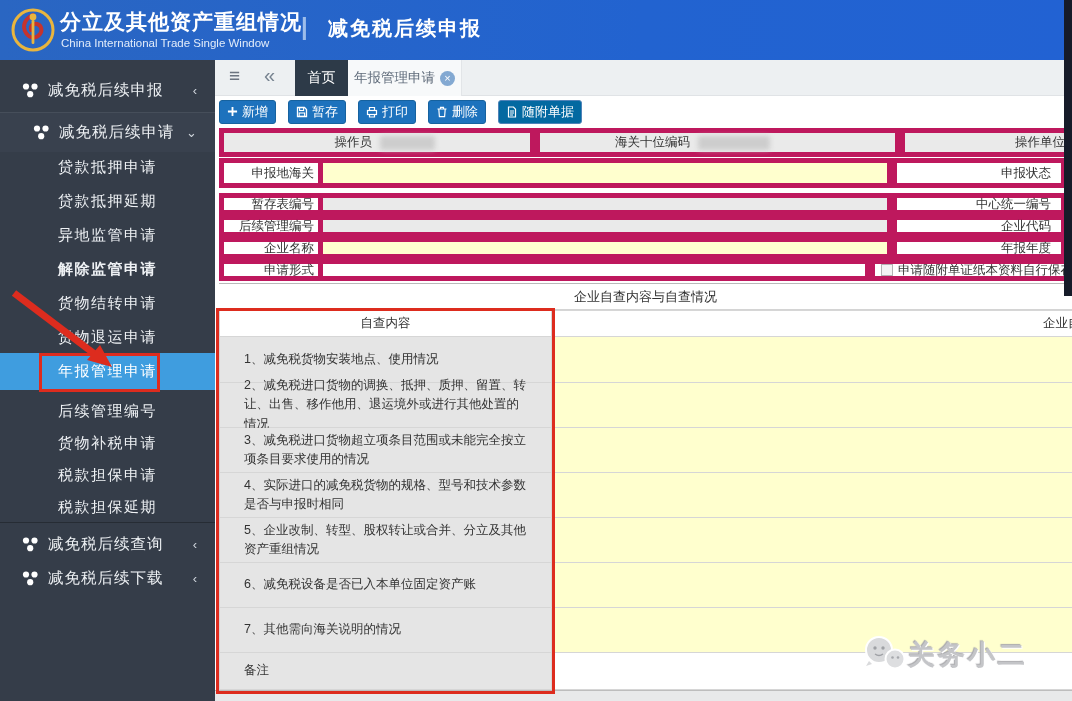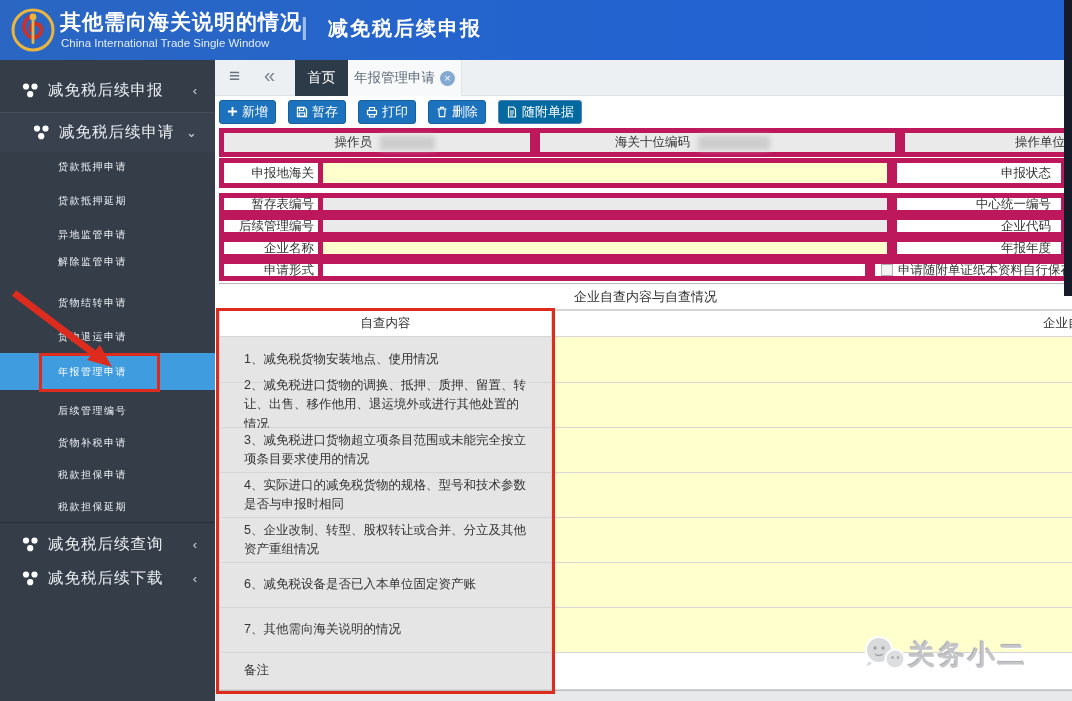--- a/index.html
+++ b/index.html
@@ -17,21 +17,21 @@
   .app-title{position:absolute;left:328px;top:15px;font-size:20px;font-weight:bold;color:#fff;letter-spacing:2px;}
 
   
   .sidebar{position:absolute;left:0;top:60px;width:215px;height:641px;background:#353d49;}
   .sb-row{position:absolute;left:0;width:215px;color:#eef1f4;display:flex;align-items:center;cursor:pointer;}
   .sb-group{height:40px;font-size:15.5px;letter-spacing:1px;}
   .sb-group .gicon{margin-left:22px;margin-right:9px;flex:0 0 auto;}
   .sb-sub{height:40px;font-size:15.5px;letter-spacing:1px;background:#39414e;border-top:1px solid rgba(255,255,255,.07);}
   .sb-sub .gicon{margin-left:33px;margin-right:9px;}
   .sb-chevron{position:absolute;right:17px;font-size:13px;color:#cfd5dc;}
-  .sb-item{height:34px;font-size:10px;letter-spacing:1.5px;padding-left:58px;}
+  .sb-item{height:34px;font-size:15px;letter-spacing:1.5px;padding-left:58px;}
   .sb-item.selected{background:#3f9ddf;color:#fff;}
   .sb-sep{position:absolute;left:0;top:462px;width:215px;border-top:1px solid rgba(0,0,0,.28);}
 
   
   .content{position:absolute;left:215px;top:60px;width:857px;height:641px;background:#fff;}
 
   .tabbar{position:absolute;left:0;top:0;width:857px;height:36px;background:#edf0f2;border-bottom:1px solid #e0e3e6;}
   .hamburger{position:absolute;left:14px;top:5px;font-size:19px;color:#6b7480;cursor:pointer;}
   .collapse{position:absolute;left:49px;top:4px;font-size:20px;color:#76828f;cursor:pointer;letter-spacing:-2px;}
   .tab-home{position:absolute;left:80px;top:0;width:53px;height:36px;background:#2d3a48;color:#fff;
@@ -93,21 +93,21 @@
 
 <div id="app">
 
   <div class="top-header">
     <svg class="logo" viewBox="0 0 46 46">
       <circle cx="23" cy="23" r="20" fill="none" stroke="#e9b53e" stroke-width="3"></circle>
       <path d="M23 8 C14 12 12 20 16 26 C20 32 26 32 30 27 C33 23 31 18 27 17 C23 16 20 19 21 23" fill="none" stroke="#c5332e" stroke-width="4" stroke-linecap="round"></path>
       <circle cx="23" cy="10" r="3.4" fill="#e9b53e"></circle>
       <rect x="21.6" y="13" width="2.8" height="24" rx="1.2" fill="#e9b53e"></rect>
     </svg>
-    <div class="brand-cn">其他需向海关说明的情况</div>
+    <div class="brand-cn">分立及其他资产重组情况</div>
     <div class="brand-en">China International Trade Single Window</div>
     <div class="hdr-divider">|</div>
     <div class="app-title">减免税后续申报</div>
   </div>
 
   <div class="sidebar">
 
     <div class="sb-row sb-group" style="top:10px;">
       <svg class="gicon" width="17" height="17" viewBox="0 0 17 17">
         <circle cx="4" cy="4.5" r="3.1" fill="#fff"></circle>
@@ -124,21 +124,21 @@
           <circle cx="12.5" cy="4.5" r="3.1" fill="#fff"></circle>
         <circle cx="8.2" cy="12.2" r="3.1" fill="#fff"></circle>
       </svg>
       <span class="flabel">减免税后续申请</span>
       <span class="sb-chevron">⌄</span>
     </div>
 
     <div class="sb-row sb-item" style="top:90px;">贷款抵押申请</div>
     <div class="sb-row sb-item" style="top:124px;">贷款抵押延期</div>
     <div class="sb-row sb-item" style="top:158px;">异地监管申请</div>
-    <div class="sb-row sb-item" style="top:185px;">解除监管申请</div>
+    <div class="sb-row sb-item" style="top:192px;font-weight:bold;">解除监管申请</div>
     <div class="sb-row sb-item" style="top:226px;">货物结转申请</div>
     <div class="sb-row sb-item" style="top:260px;">货物退运申请</div>
     <div class="sb-row sb-item selected" style="top:293px;height:37px;">年报管理申请</div>
     <div class="sb-row sb-item" style="top:334px;">后续管理编号</div>
     <div class="sb-row sb-item" style="top:366px;">货物补税申请</div>
     <div class="sb-row sb-item" style="top:398px;">税款担保申请</div>
     <div class="sb-row sb-item" style="top:430px;">税款担保延期</div>
 
     <div class="sb-sep"></div>
 

